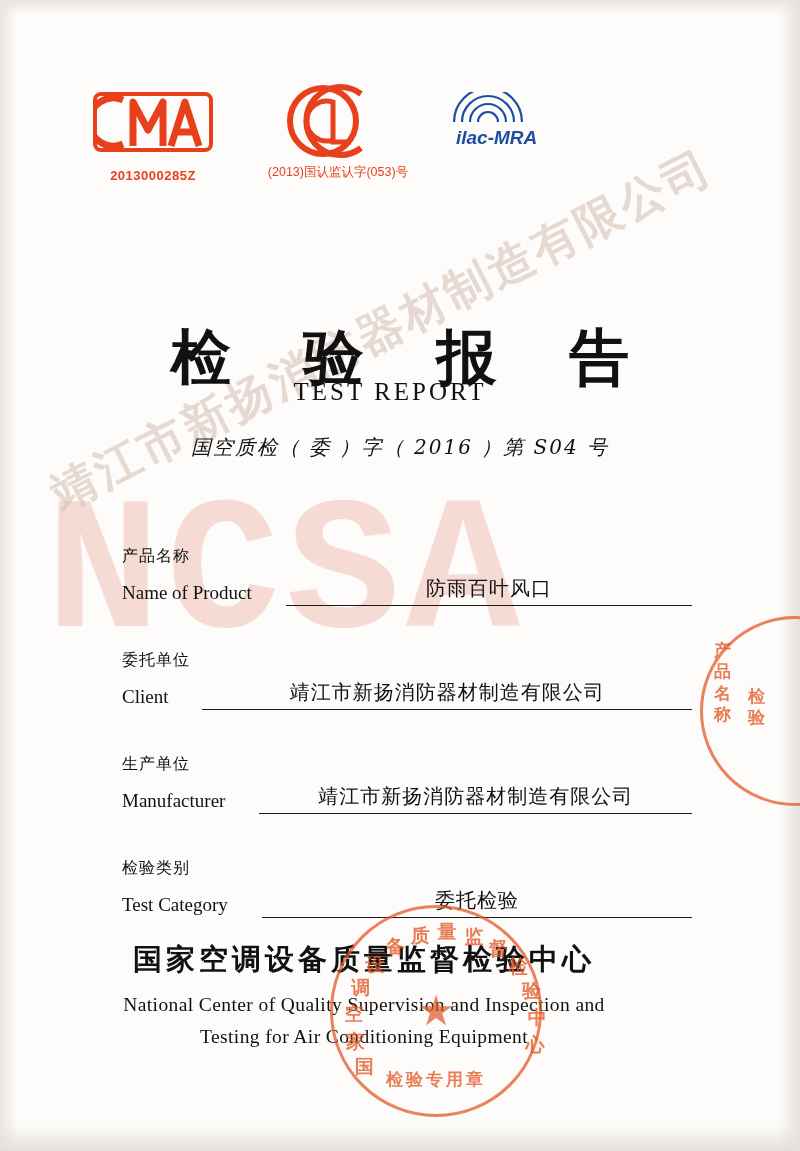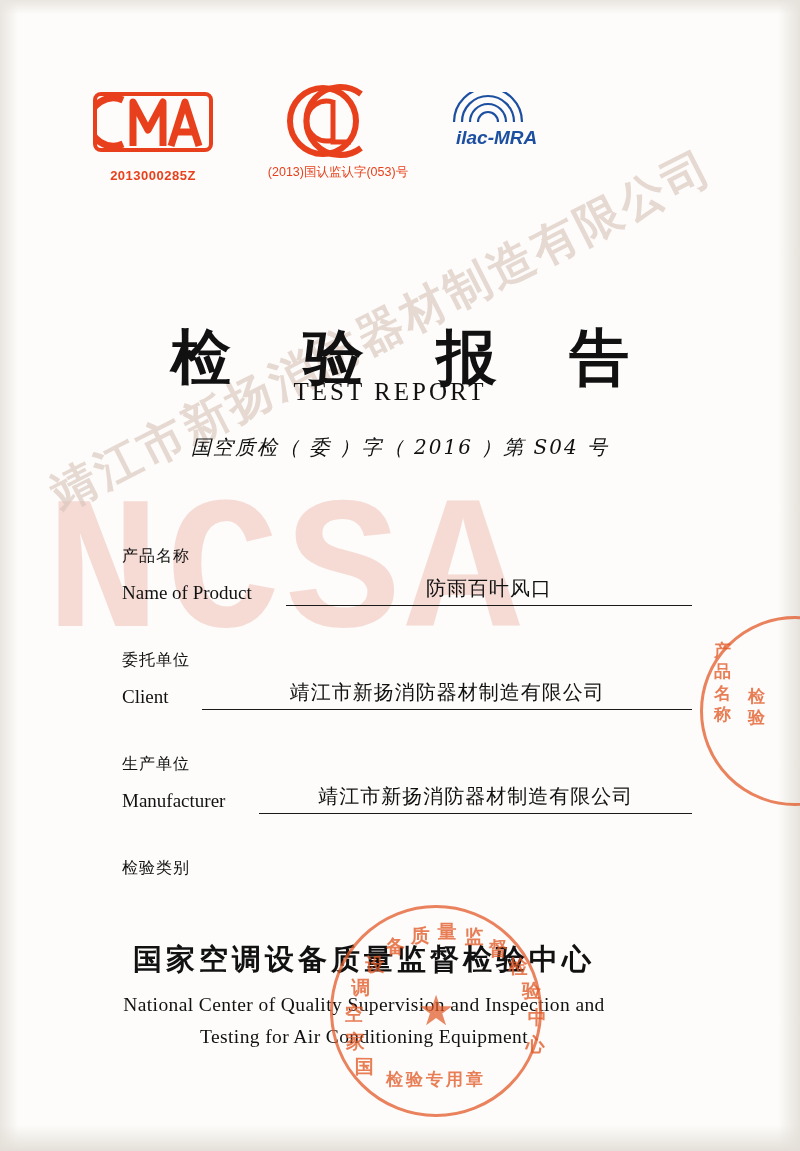--- a/index.html
+++ b/index.html
@@ -424,20 +424,26 @@
       <div class="field-row">
         <div class="field-label-en">Manufacturer</div>
         <div class="field-line">
           <div class="field-value">靖江市新扬消防器材制造有限公司</div>
         </div>
       </div>
     </div>
 
     <div class="field-block">
       <div class="field-label-cn">检验类别</div>
+      <div class="field-row">
+        <div class="field-label-en">Test Category</div>
+        <div class="field-line">
+          <div class="field-value">委托检验</div>
+        </div>
+      </div>
     </div>
 
   </div>
 
   <div class="footer">
     <div class="footer-cn">国家空调设备质量监督检验中心</div>
     <div class="footer-en1">National Center of Quality Supervision and Inspection and</div>
     <div class="footer-en2">Testing for Air Conditioning Equipment</div>
   </div>
 

